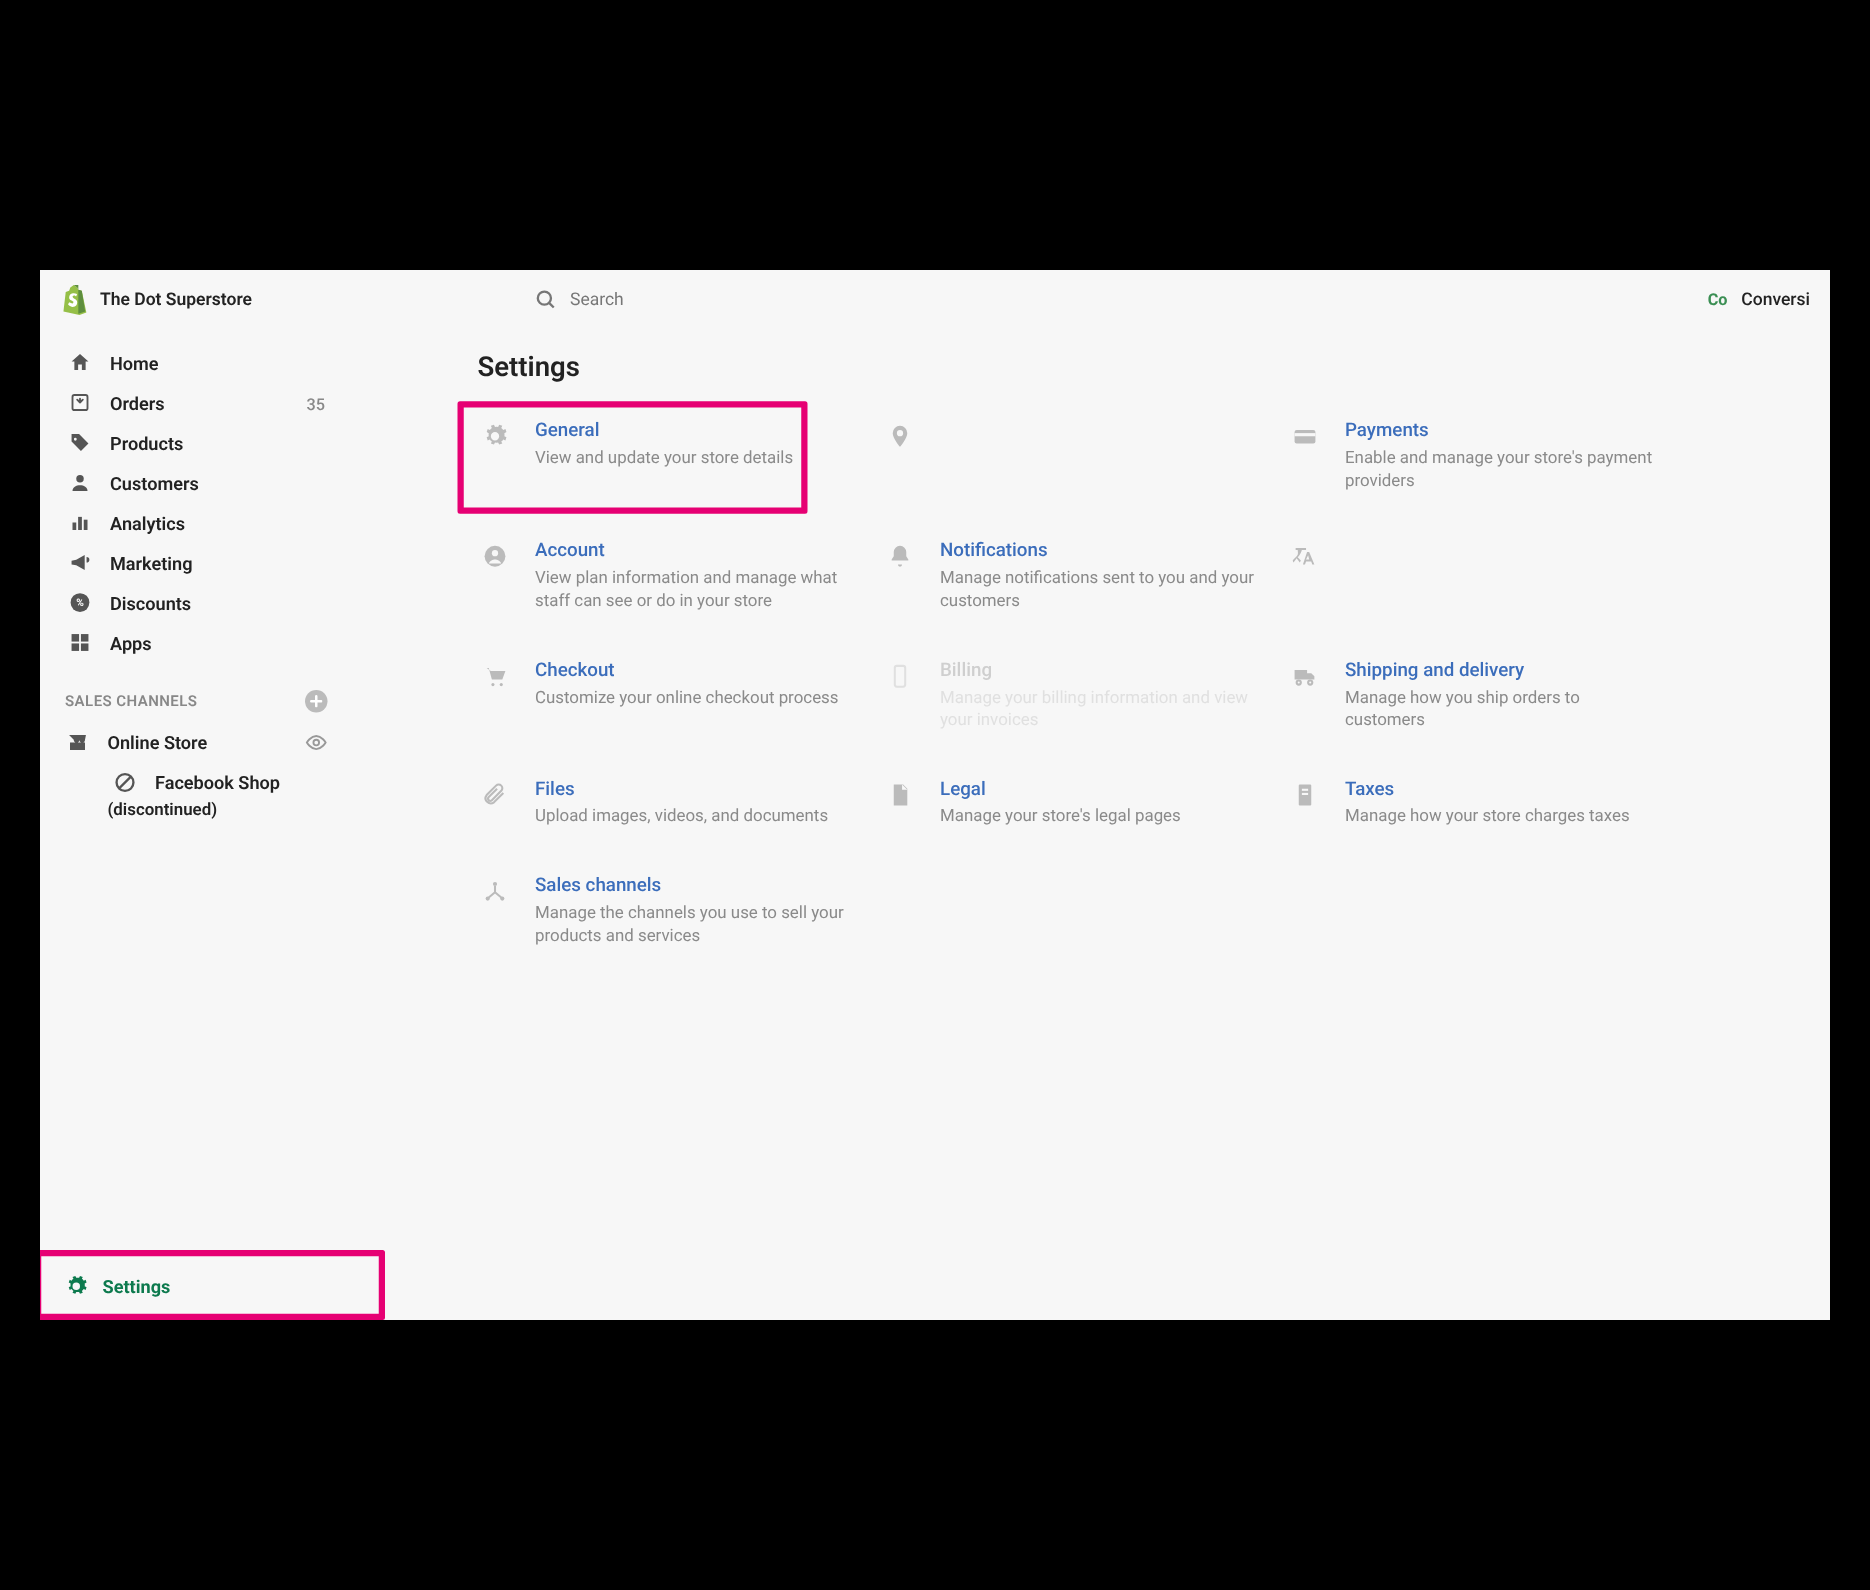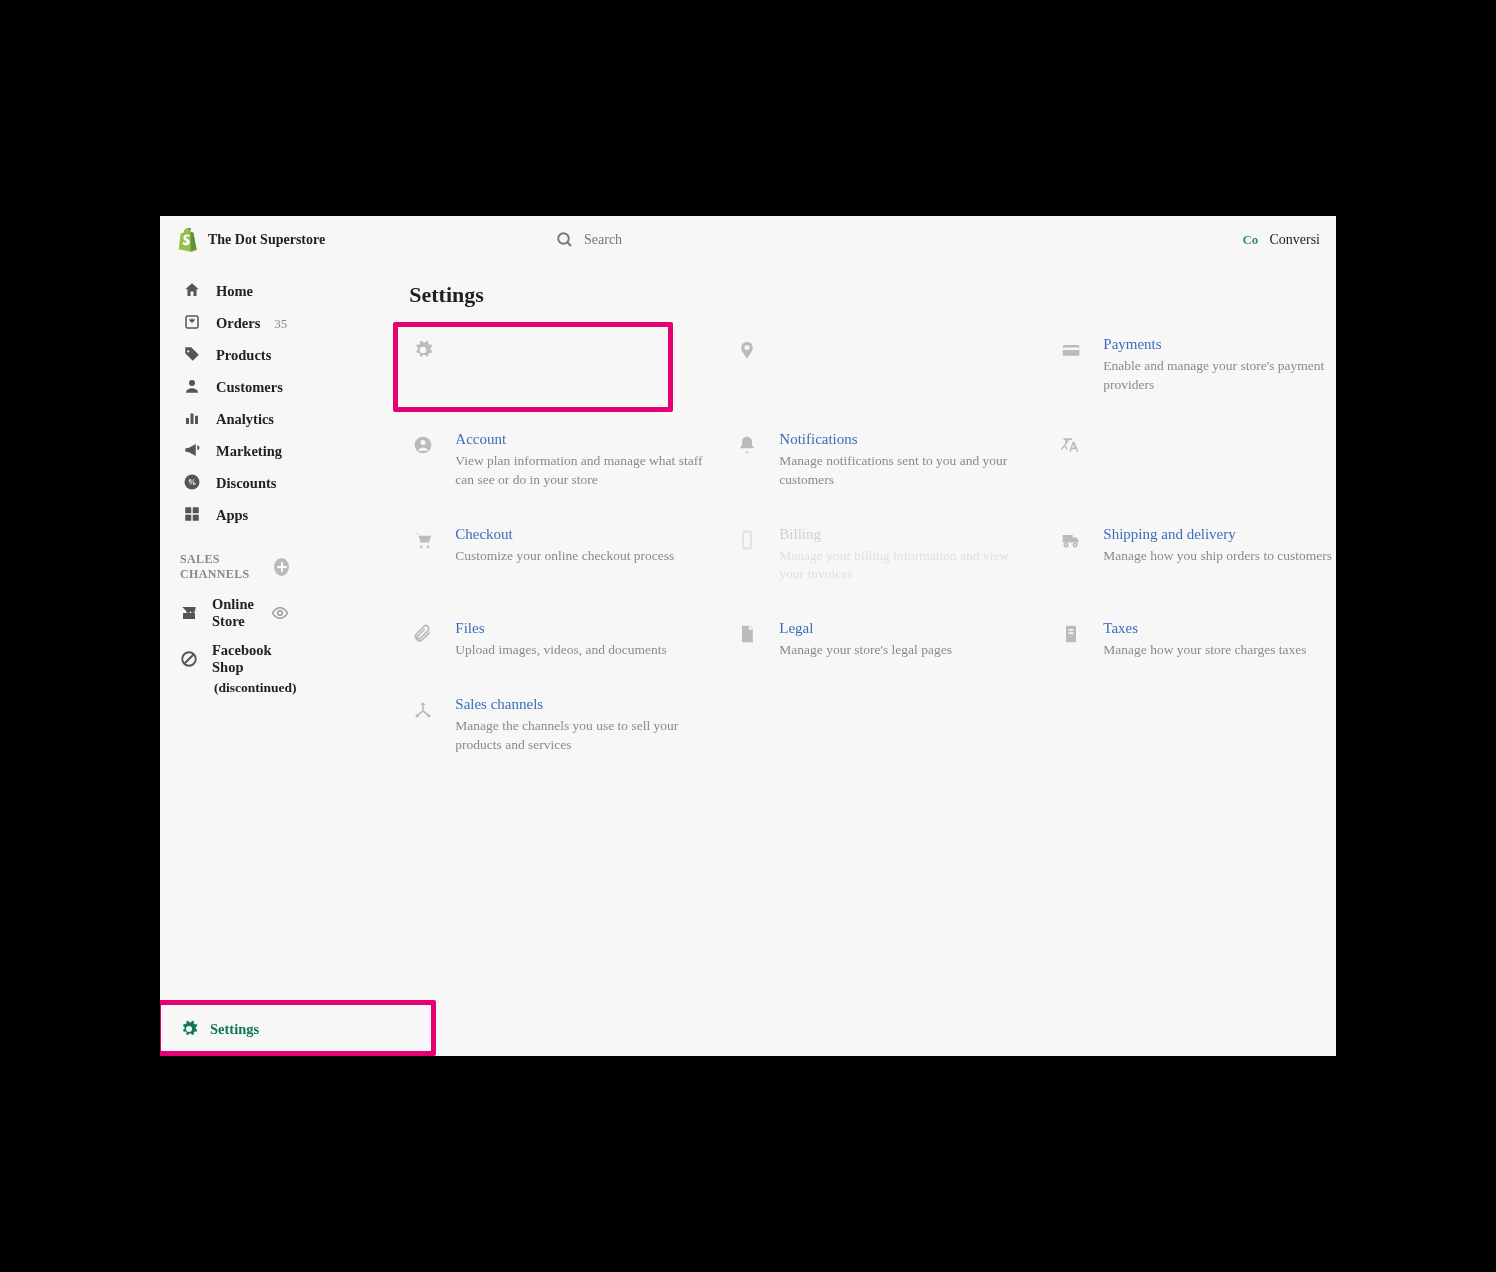--- a/index.html
+++ b/index.html
@@ -6,28 +6,27 @@
   body {
     background: #000;
     font-family: -apple-system, BlinkMacSystemFont, "Segoe UI", Roboto, sans-serif;
     width: 1496px;
     height: 1272px;
     display: flex;
     align-items: center;
     justify-content: center;
   }
   .viewport {
-    width: 1176px;
+    width: 1432px;
     height: 840px;
     background: #f7f7f7;
     position: relative;
     display: flex;
     flex-direction: column;
     overflow: hidden;
-    font-family: Liberation Serif, serif;
   }
   .topbar {
     height: 48px;
     display: flex;
     align-items: center;
     padding: 0 16px;
     background: #f7f7f7;
   }
   .brand {
     display: flex; align-items: center; gap: 10px;
@@ -84,21 +83,21 @@
     display:flex;align-items:center;
   }
   .section-title .plus {
     margin-left:auto;
     width:18px;height:18px;border-radius:50%;background:#bbb;
     display:flex;align-items:center;justify-content:center;color:#fff;font-size:14px;font-weight:700;
   }
   .channel-item {
     display:flex; align-items:center; gap:14px;
     padding: 6px 20px; font-size:14.5px; color:#222;
-    font-weight:600; cursor:pointer;
+    font-weight:600; cursor:pointer;justify-content:center;
   }
   .channel-item .eye { margin-left:auto;color:#999;}
   .channel-sub { padding-left:54px; font-size:13.5px; font-weight:600;color:#222;margin-top:-2px;}
   .settings-link {
     position:absolute; bottom:0; left:0; right:0;
     margin: 8px;
     padding: 10px 12px;
     display:flex; align-items:center; gap:12px;
     font-size:14.5px; font-weight:700; color:#0d7a4e;
     cursor:pointer;
@@ -318,20 +317,24 @@
       <div class="page-title">Settings</div>
 
       <div class="cards">
 
         <div class="card">
           <span class="card-icon">
             <svg width="20" height="20" viewBox="0 0 24 24" fill="#bbb">
                 <path d="M12 8a4 4 0 100 8 4 4 0 000-8zm9 4l2 1-1 3-2-1a8 8 0 01-2 2l1 2-3 1-1-2a8 8 0 01-3 0l-1 2-3-1 1-2a8 8 0 01-2-2l-2 1-1-3 2-1a8 8 0 010-3l-2-1 1-3 2 1a8 8 0 012-2L8 2l3-1 1 2a8 8 0 013 0l1-2 3 1-1 2a8 8 0 012 2l2-1 1 3-2 1a8 8 0 010 3z"></path>
               </svg>
           </span>
+          <div class="card-body">
+            <div class="card-title">General</div>
+            <div class="card-desc">View and update your store details</div>
+          </div>
         </div>
 
         <div class="card">
           <span class="card-icon">
             <svg width="20" height="20" viewBox="0 0 24 24" fill="#bbb">
                 <path d="M12 2a7 7 0 00-7 7c0 5 7 13 7 13s7-8 7-13a7 7 0 00-7-7zm0 10a3 3 0 110-6 3 3 0 010 6z"></path>
               </svg>
           </span>
         </div>
 

